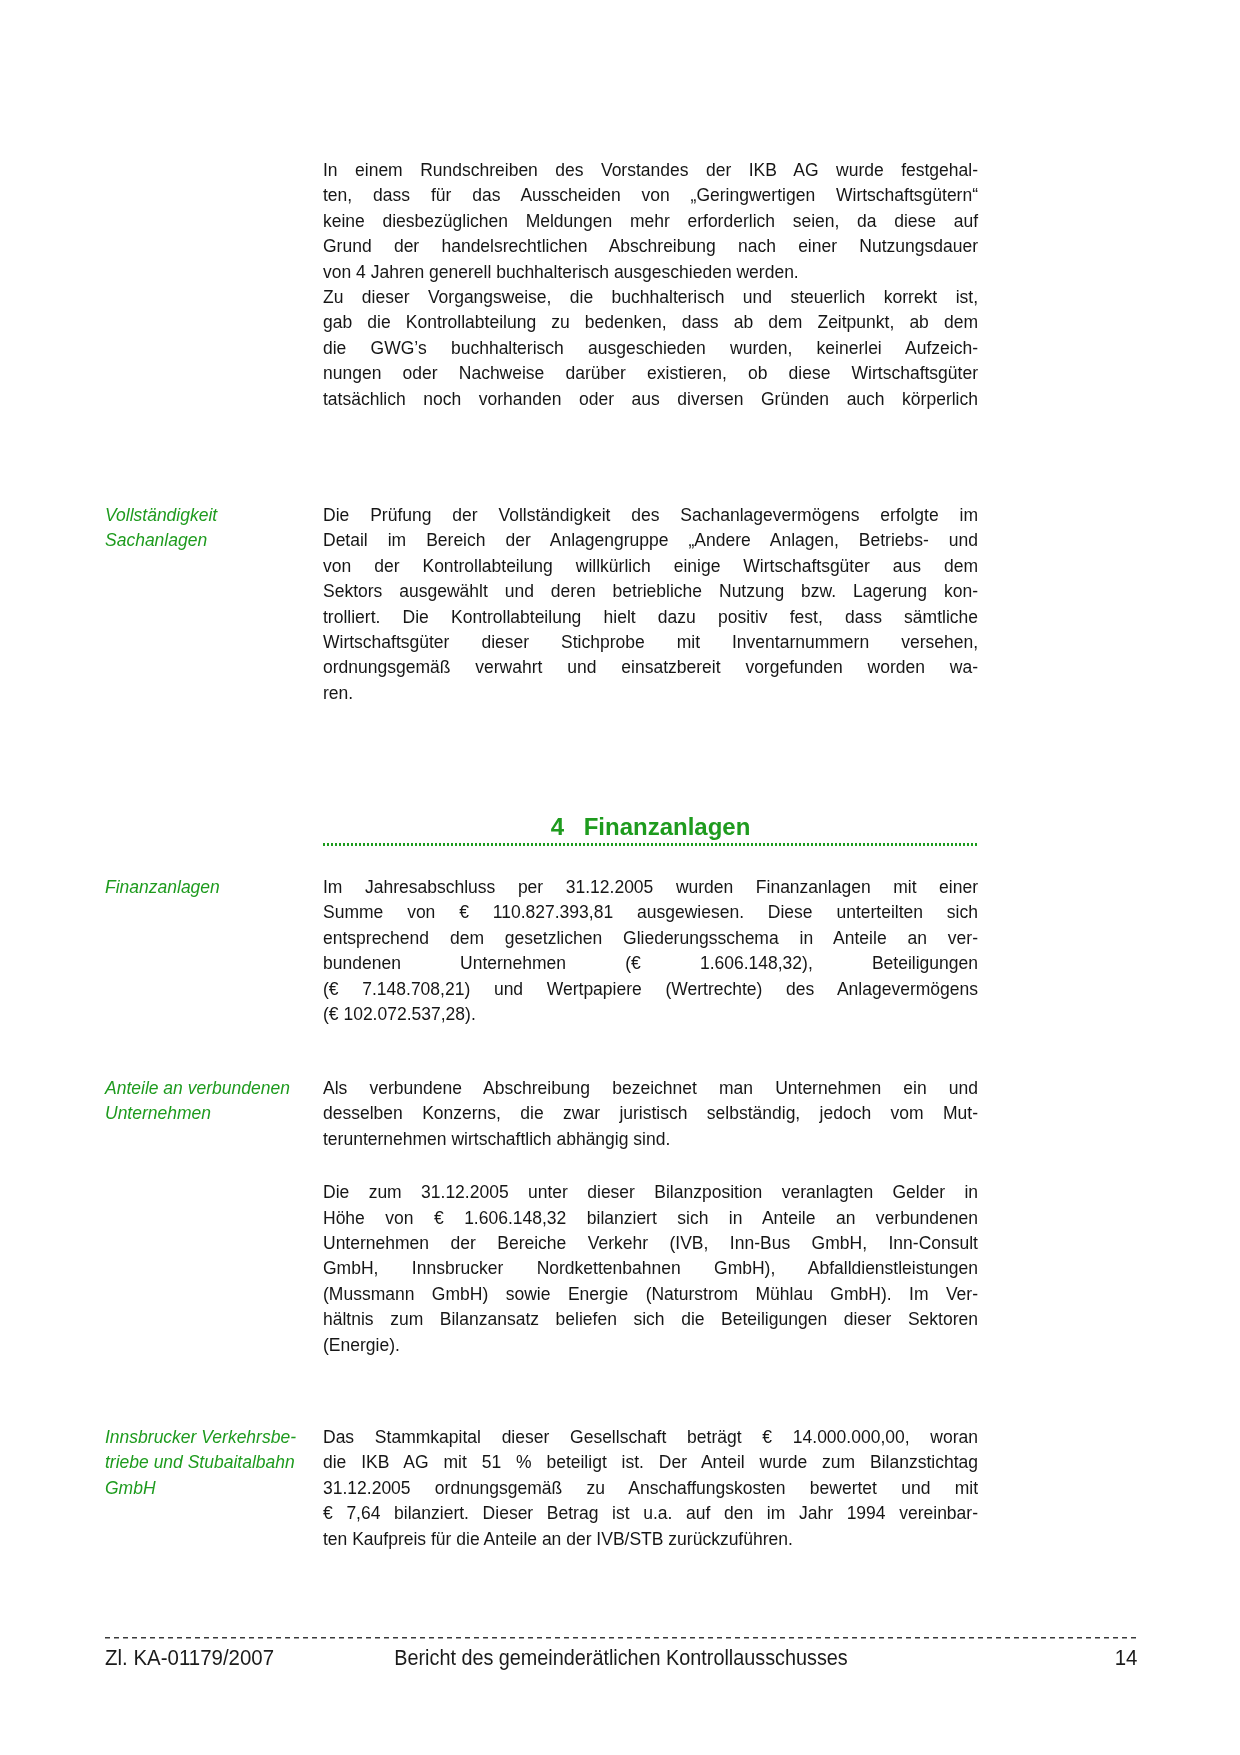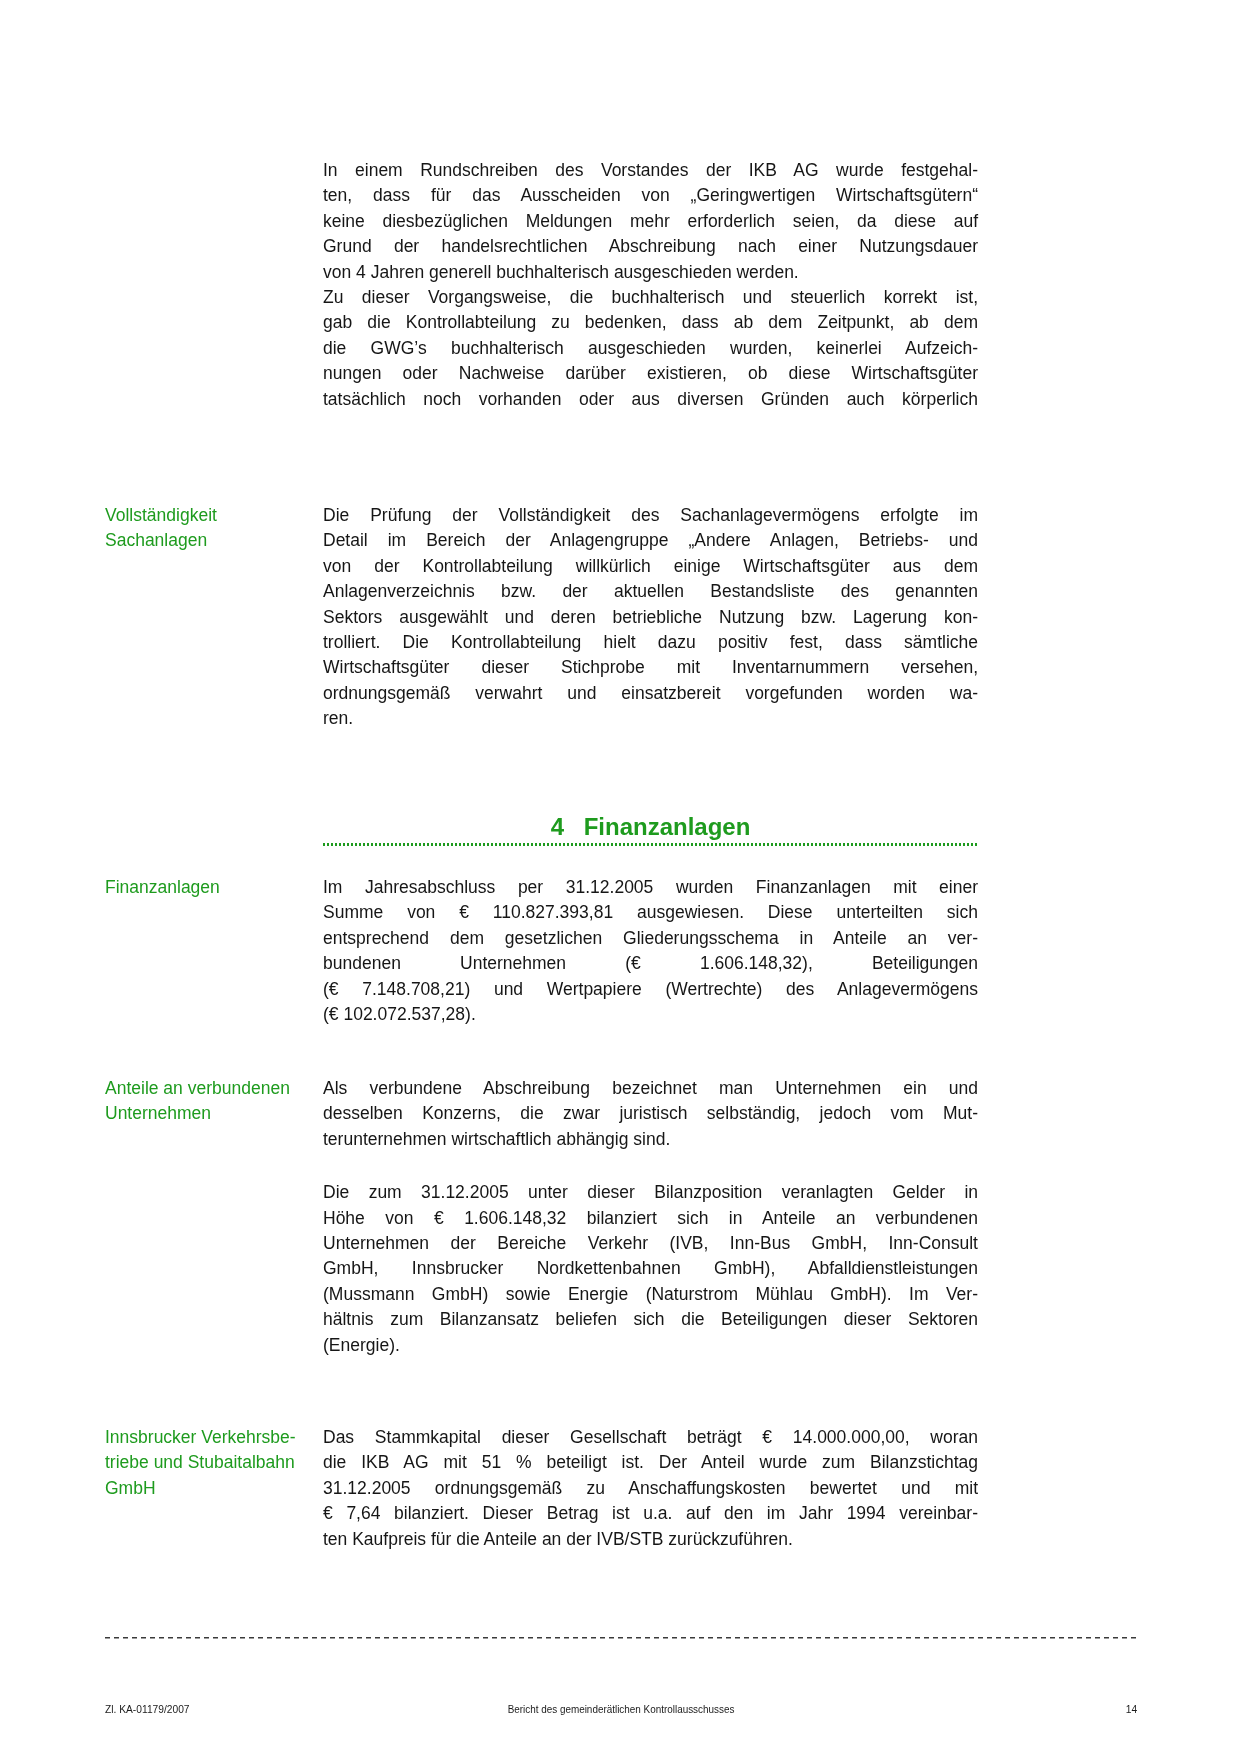--- a/index.html
+++ b/index.html
@@ -10,21 +10,21 @@
     width:1240px; height:1755px;
     background:#ffffff;
     font-family:"Liberation Sans","DejaVu Sans",sans-serif;
     color:var(--ink);
     overflow:hidden;
   }
   .block { position:absolute; left:0; width:1240px; }
   .margin-label {
     position:absolute; left:105px; width:215px;
     color:var(--green);
-    font-size:17.5px; line-height:25.4px;
+    font-size:17.5px; line-height:25.4px;font-style:italic;
   }
   .bodycol {
     position:absolute; left:323px; width:655px;
     font-size:17.5px; line-height:25.4px;
   }
   .para .line { text-align:justify; text-align-last:justify; }
   .para .line.last { text-align-last:left; }
   .margin-label .line { text-align:left; text-align-last:left; }
   .para.gap { margin-top:28px; }
 
@@ -45,22 +45,22 @@
     position:absolute; top:843px; left:323px; width:655px; height:3px;
     background:repeating-linear-gradient(90deg, var(--green) 0 2px, transparent 2px 4px);
   }
 
   .footer-dashed-rule {
     position:absolute; top:1637px; left:105px; width:1032px; height:2px;
     background:repeating-linear-gradient(90deg, #3a3a3a 0 5px, transparent 5px 9px);
     background-size:auto 1.5px; background-repeat:repeat-x;
   }
   .footer-row {
-    position:absolute; top:1697px; left:105px; width:1032px; height:24px;
-    font-size:11px; line-height:24px; color:#1b1b1b;
+    position:absolute; top:1646px; left:105px; width:1032px; height:24px;
+    font-size:22px; line-height:24px; color:#1b1b1b;
   }
   .footer-row .f-left  { position:absolute; left:0; transform:scaleX(0.93); transform-origin:left center; }
   .footer-row .f-center{ position:absolute; left:50%; transform:translateX(-50%) scaleX(0.9); white-space:nowrap; }
   .footer-row .f-right { position:absolute; right:0; transform:scaleX(0.93); transform-origin:right center; }
 </style>
 </head>
 <body>
 
 <div class="page">
 
@@ -86,21 +86,20 @@
   <section class="block b2">
     <div class="margin-label">
         <div class="line">Vollständigkeit</div>
         <div class="line last">Sachanlagen</div>
       </div>
     <div class="bodycol">
       <div class="para">
           <div class="line">Die Prüfung der Vollständigkeit des Sachanlagevermögens erfolgte im</div>
           <div class="line">Detail im Bereich der Anlagengruppe „Andere Anlagen, Betriebs- und</div>
           <div class="line">von der Kontrollabteilung willkürlich einige Wirtschaftsgüter aus dem</div>
-          <div class="line">Anlagenverzeichnis bzw. der aktuellen Bestandsliste des genannten</div>
           <div class="line">Sektors ausgewählt und deren betriebliche Nutzung bzw. Lagerung kon-</div>
           <div class="line">trolliert. Die Kontrollabteilung hielt dazu positiv fest, dass sämtliche</div>
           <div class="line">Wirtschaftsgüter dieser Stichprobe mit Inventarnummern versehen,</div>
           <div class="line">ordnungsgemäß verwahrt und einsatzbereit vorgefunden worden wa-</div>
           <div class="line last">ren.</div>
         </div>
     </div>
   </section>
 
   <h2 class="section-heading">

